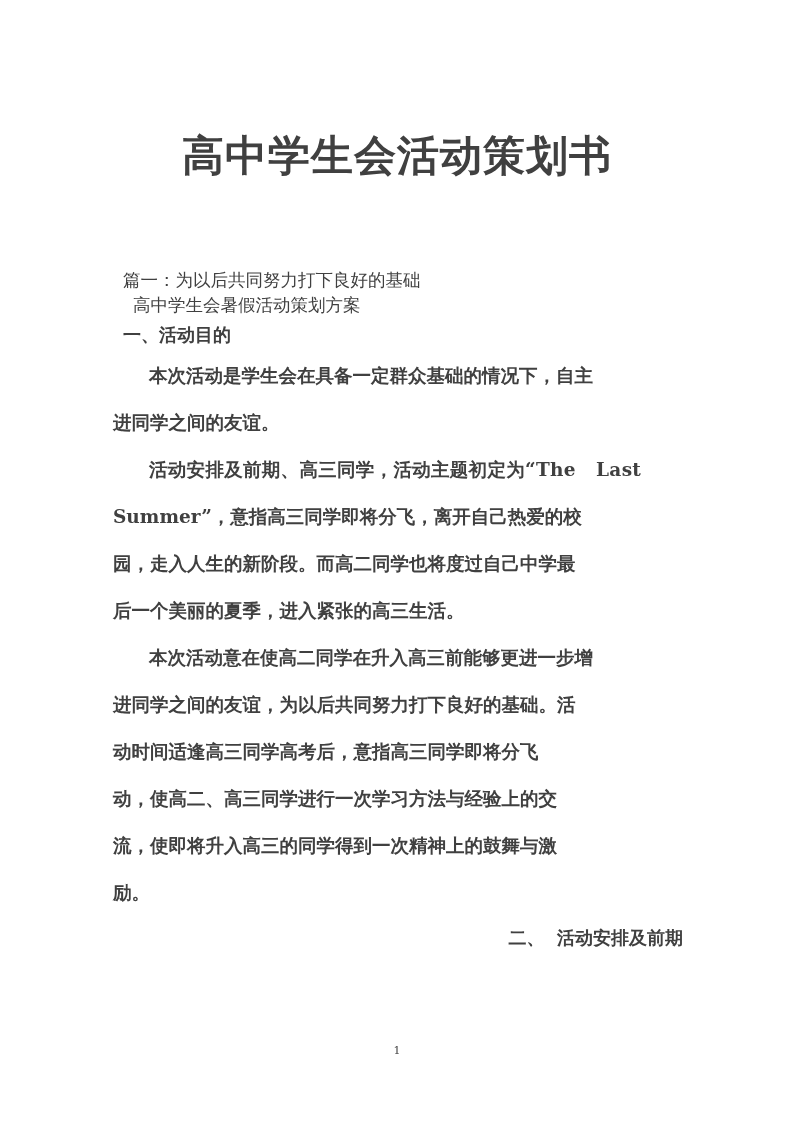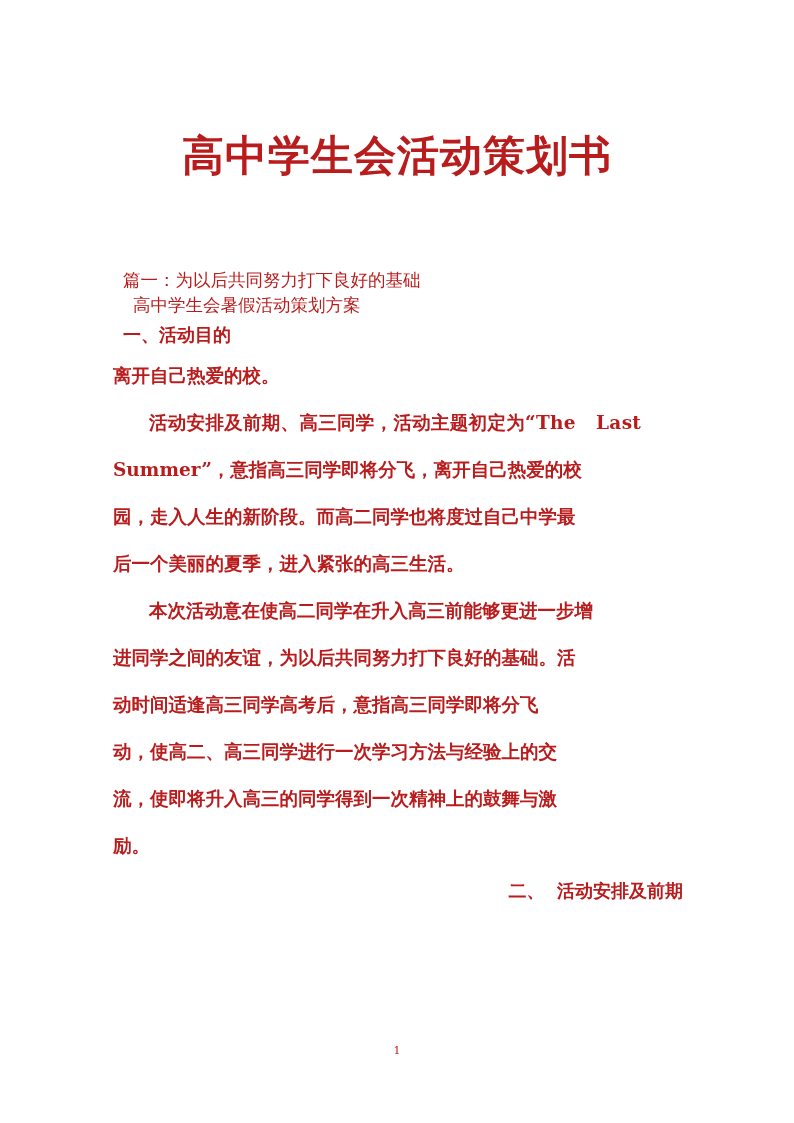--- a/index.html
+++ b/index.html
@@ -6,21 +6,21 @@
     margin: 0;
     padding: 0;
     background: #ffffff;
   }
   .page {
     width: 794px;
     height: 1123px;
     position: relative;
     background: #ffffff;
     font-family: "DejaVu Serif", "Liberation Serif", serif;
-    color: #b91c1c;
+    color: #404040;
     overflow: hidden;
     box-sizing: border-box;
   }
   .doc-title {
     position: absolute;
     top: 128px;
     left: 0;
     width: 794px;
     text-align: center;
     font-size: 42px;
@@ -76,21 +76,22 @@
 <div class="page">
 
   <div class="doc-title">高中学生会活动策划书</div>
 
   <div class="body-block">
 
     <div class="line indent4">篇一：为以后共同努力打下良好的基础</div>
     <div class="line indent2">高中学生会暑假活动策划方案</div>
     <div class="line indent4" style="font-weight:bold;font-size:18px;line-height:34px;">一、活动目的</div>
 
-    <div class="p-line">离开自己热爱的校。</div>
+    <div class="p-line indent3">本次活动是学生会在具备一定群众基础的情况下，自主</div>
+    <div class="p-line">进同学之间的友谊。</div>
 
     <div class="p-line indent3 spaced-en">活动安排及前期、高三同学，活动主题初定为“The   Last</div>
     <div class="p-line">Summer”，意指高三同学即将分飞，离开自己热爱的校</div>
     <div class="p-line">园，走入人生的新阶段。而高二同学也将度过自己中学最</div>
     <div class="p-line">后一个美丽的夏季，进入紧张的高三生活。</div>
 
     <div class="p-line indent3">本次活动意在使高二同学在升入高三前能够更进一步增</div>
     <div class="p-line">进同学之间的友谊，为以后共同努力打下良好的基础。活</div>
     <div class="p-line">动时间适逢高三同学高考后，意指高三同学即将分飞</div>
     <div class="p-line">动，使高二、高三同学进行一次学习方法与经验上的交</div>

